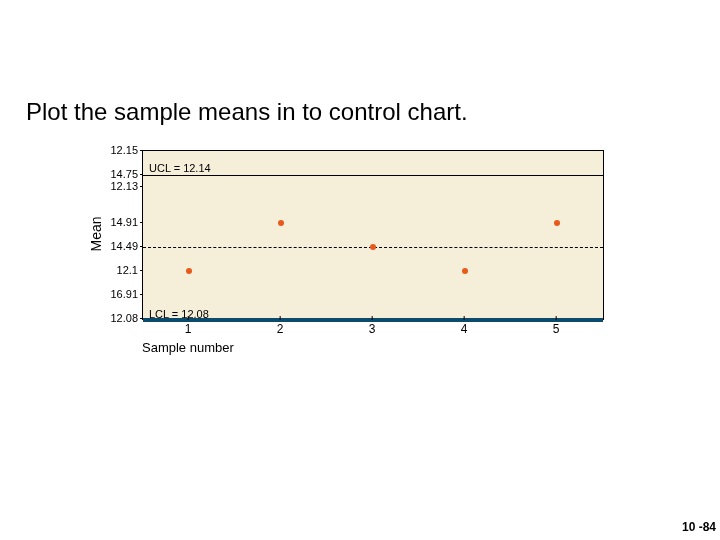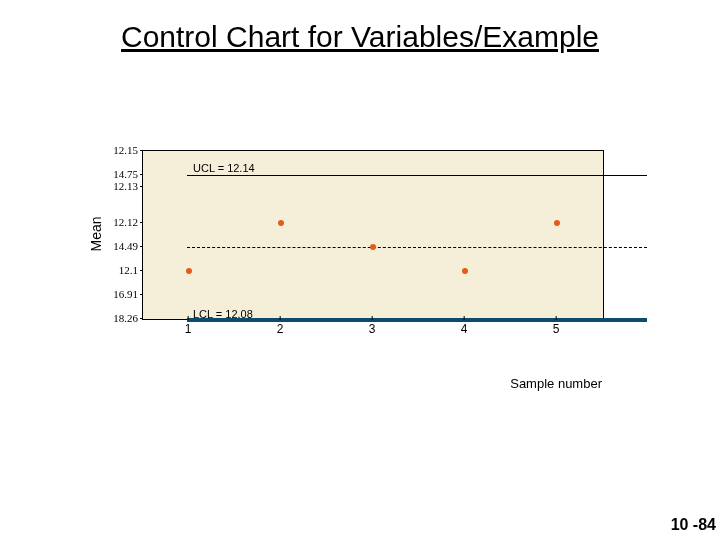--- a/index.html
+++ b/index.html
@@ -39,21 +39,21 @@
     top: 140px;
     left: 82px;
     width: 540px;
     height: 220px;
     background: #ffffff;
   }
   .page-num {
     position: absolute;
     bottom: 6px;
     right: 4px;
-    font-size: 16px;
+    font-size: 12px;
     font-weight: bold;
     font-family: Arial, Helvetica, sans-serif;
   }
 
   
   .plot-area {
     position: absolute;
     left: 60px;   
     top: 10px;
     width: 460px;
@@ -79,21 +79,20 @@
     font-size: 14px;
     white-space: nowrap;
   }
   .y-tick {
     position: absolute;
     left: 24px;
     width: 32px;
     text-align: right;
     font-size: 11px;
     transform: translateY(-50%);
-    font-family: Liberation Serif, serif;
   }
   .y-tick::after {
     content: "";
     position: absolute;
     right: -6px;
     top: 50%;
     width: 4px;
     height: 1px;
     background: #000;
   }
@@ -111,30 +110,28 @@
     left: 50%;
     width: 1px;
     height: 4px;
     background: #000;
   }
   .x-axis-label {
     position: absolute;
     top: 200px;
     left: 60px;
     width: 460px;
-    text-align: right;
+    text-align: left;
     font-size: 13px;
-    margin-top: 36px;
   }
   .ref-line {
     position: absolute;
     left: 0;
     width: 100%;
     height: 0;
-    margin-left: 44px;
   }
   .ucl-line {
     border-top: 1px solid #000;
   }
   .cl-line {
     border-top: 1px dashed #000;
   }
   .lcl-line {
     border-top: 4px solid #0c4a6e;
   }
@@ -152,34 +149,34 @@
     margin-top: -3px;
     border-radius: 50%;
     background: #e85a1a;
   }
 </style>
 </head>
 <body>
 
 <div class="slide">
 
-  <div class="title">Control Chart for Variables/Example</div>
-
+
+  <div class="subtitle">Plot the sample means in to control chart.</div>
 
   <div class="chart-img">
 
     <div class="y-axis-label">
       <span>Mean</span>
     </div>
 
-    <div class="y-tick" style="top:178px">18.26</div>
+    <div class="y-tick" style="top:178px">12.08</div>
     <div class="y-tick" style="top:154px">16.91</div>
     <div class="y-tick" style="top:130px">12.1</div>
     <div class="y-tick" style="top:106px">14.49</div>
-    <div class="y-tick" style="top:82px">12.12</div>
+    <div class="y-tick" style="top:82px">14.91</div>
     <div class="y-tick" style="top:46px">12.13</div>
     <div class="y-tick" style="top:34px">14.75</div>
     <div class="y-tick" style="top:10px">12.15</div>
 
     <div class="plot-area">
 
       <div class="ref-line ucl-line" style="top:24px">
         <div class="ref-label" style="top:-14px">UCL = 12.14</div>
       </div>
       <div class="ref-line cl-line" style="top:96px"></div>

